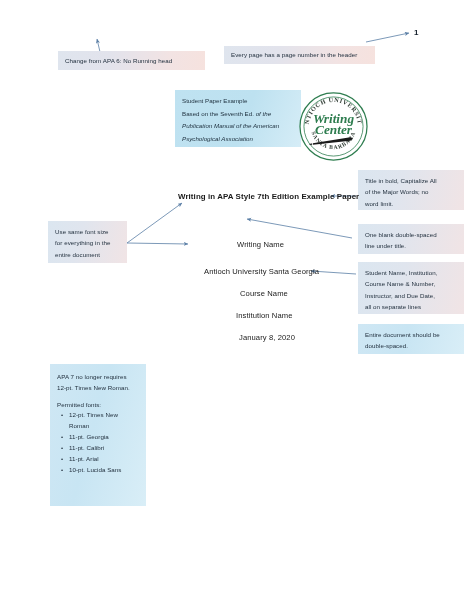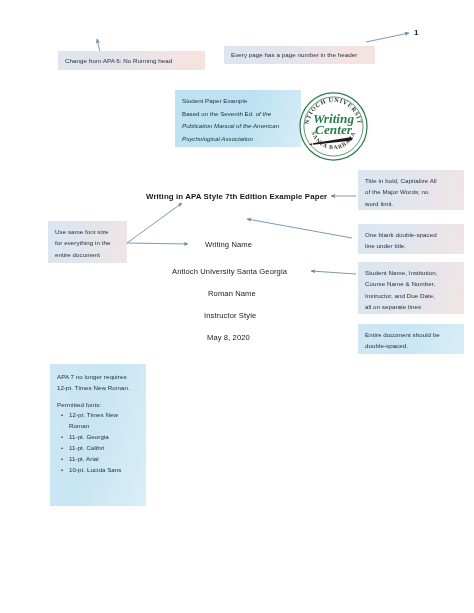--- a/index.html
+++ b/index.html
@@ -39,20 +39,21 @@
   }
   .callout p { margin: 0; }
 
   
   .doc-text {
     position: absolute;
     color: #1a1a1a;
     font-size: 7.6px;
     letter-spacing: 0.1px;
     white-space: nowrap;
+    margin-left: 32px;
   }
   .doc-title {
     font-weight: bold;
     font-size: 7.9px;
   }
   .page-num {
     position: absolute;
     font-weight: bold;
     font-size: 8px;
     color: #16202c;
@@ -223,19 +224,19 @@
       <li>10-pt. Lucida Sans</li>
     </ul>
   </div>
 
   <div class="doc-text doc-title" style="left:146px; top:192px;">Writing in APA Style 7th Edition Example Paper</div>
 
   <div class="doc-text" style="left:205px; top:240px;">Writing Name</div>
 
   <div class="doc-text" style="left:172px; top:267px;">Antioch University Santa Georgia</div>
 
-  <div class="doc-text" style="left:208px; top:289px;">Roman Name</div>
-
-  <div class="doc-text" style="left:204px; top:311px;">Instructor Style</div>
-
-  <div class="doc-text" style="left:207px; top:333px;">May 8, 2020</div>
+  <div class="doc-text" style="left:208px; top:289px;">Course Name</div>
+
+  <div class="doc-text" style="left:204px; top:311px;">Institution Name</div>
+
+  <div class="doc-text" style="left:207px; top:333px;">January 8, 2020</div>
 
 </div>
 
 </body></html>

